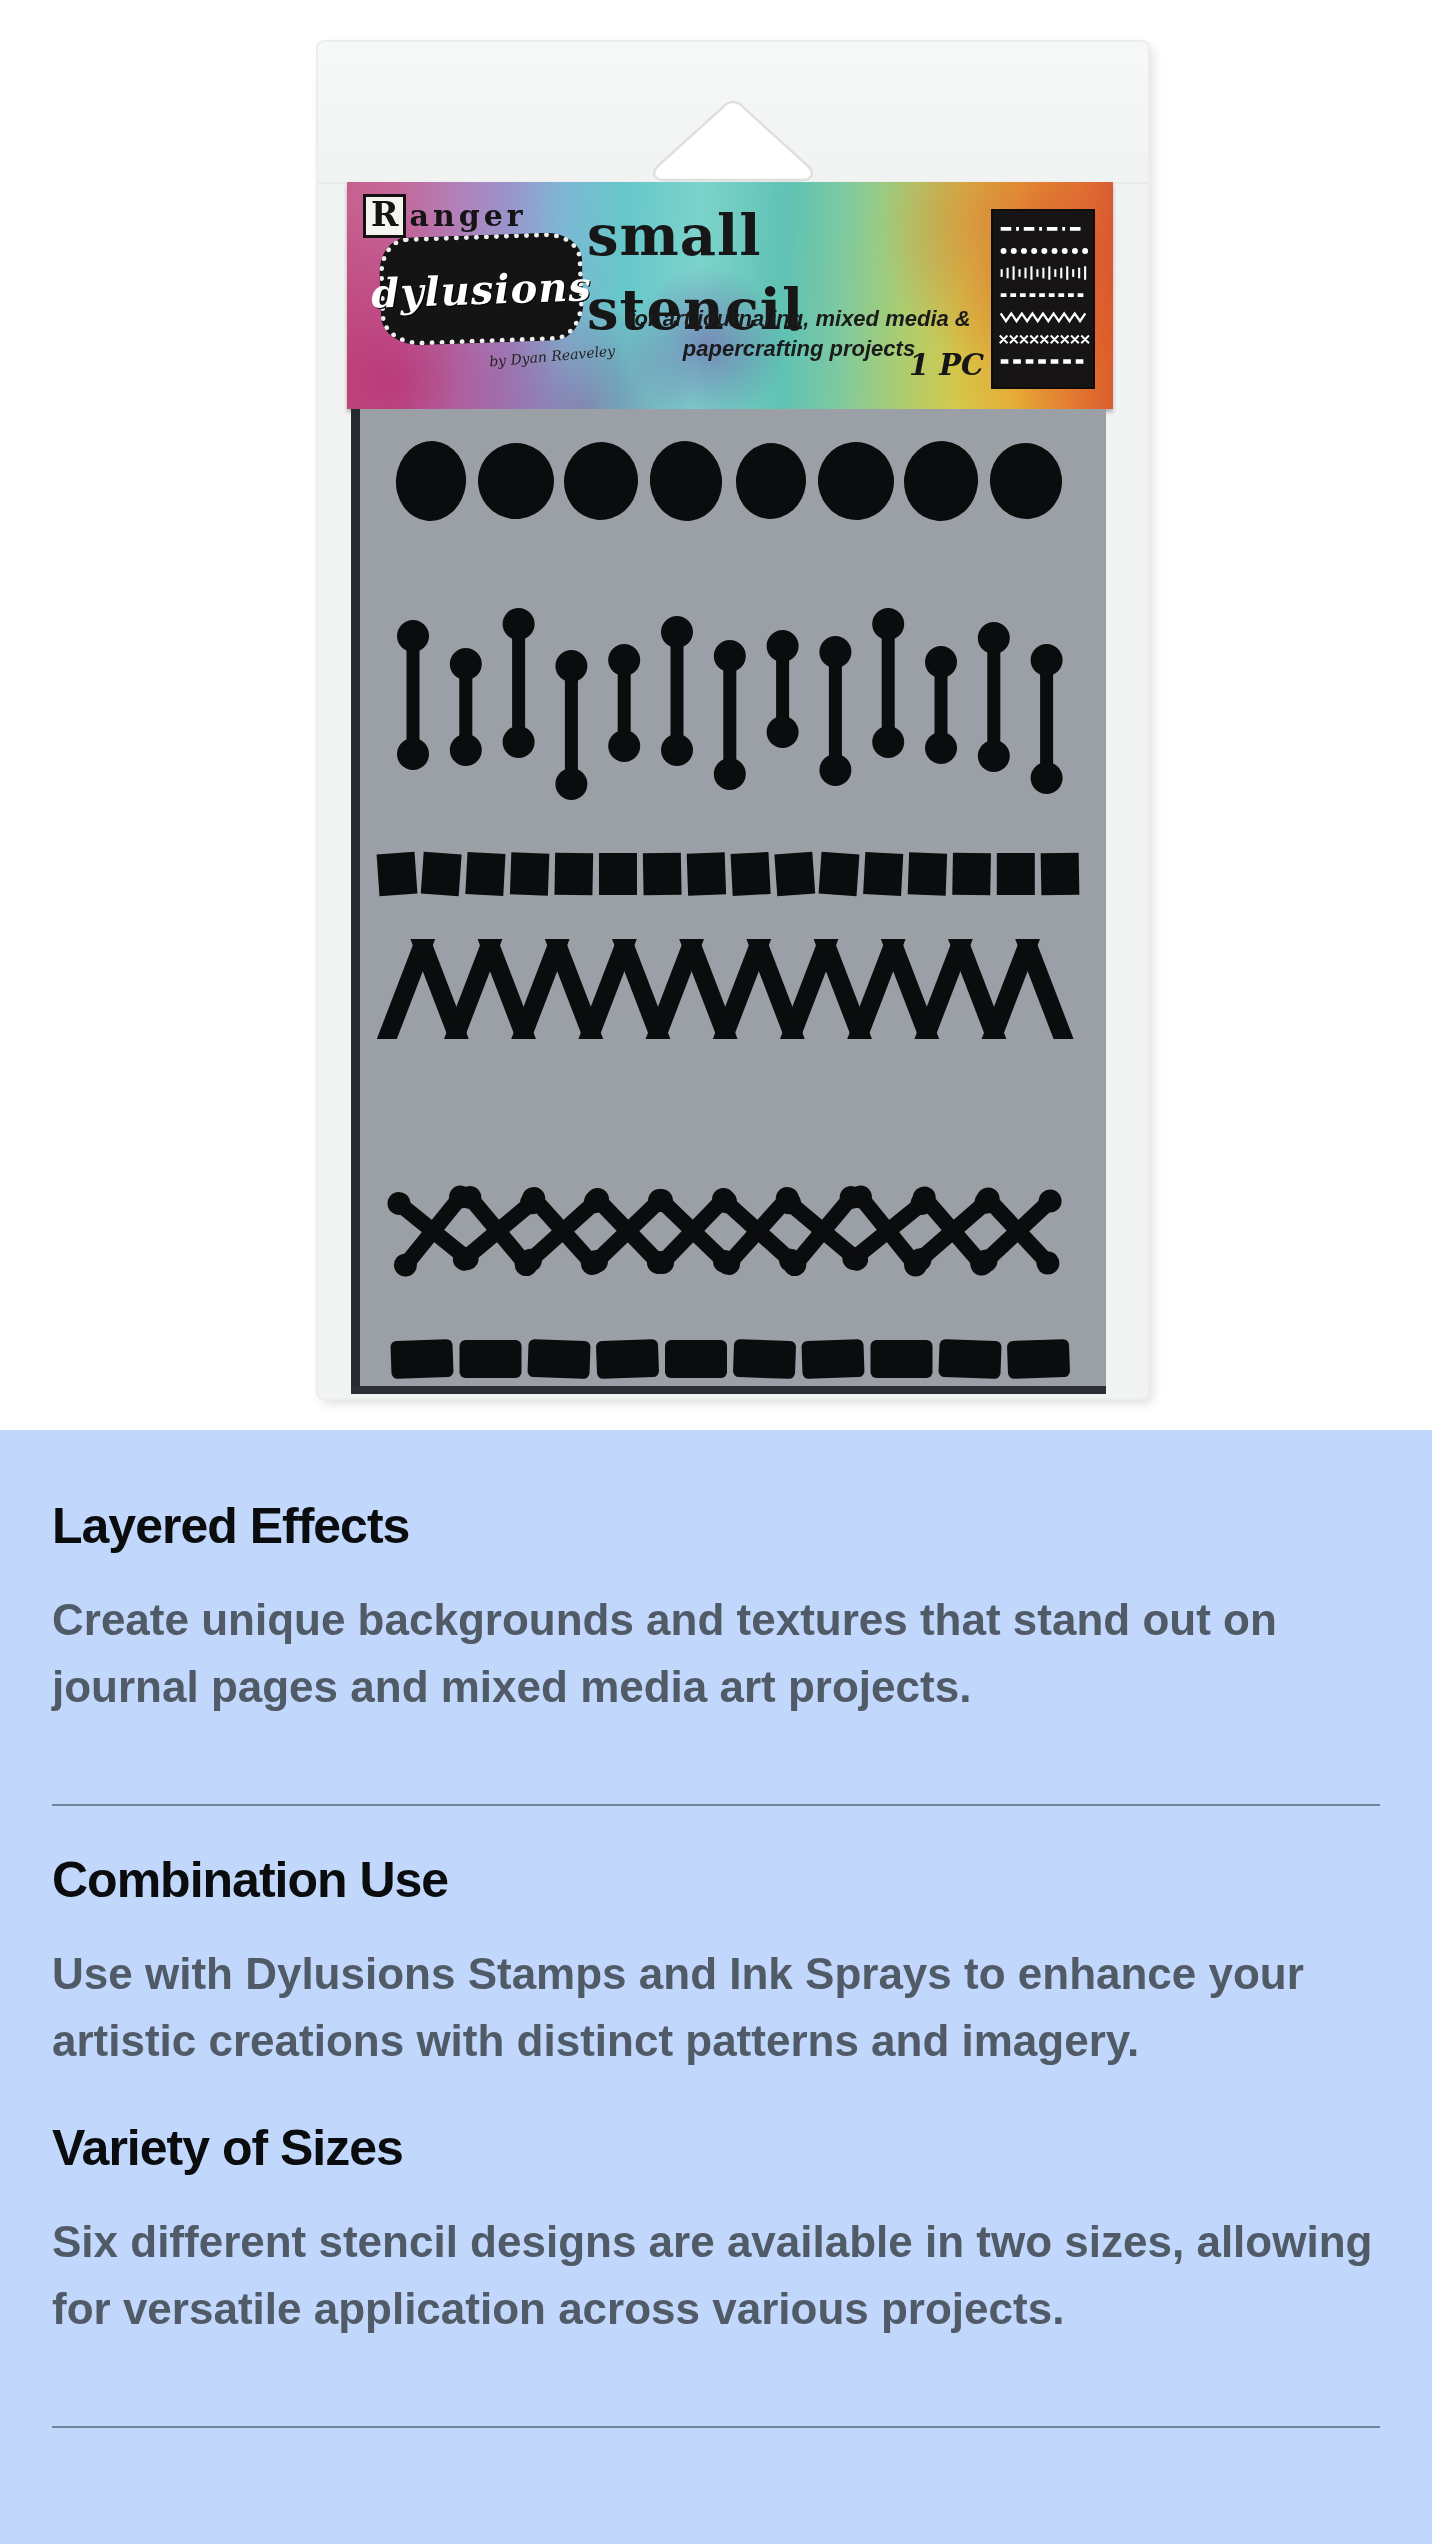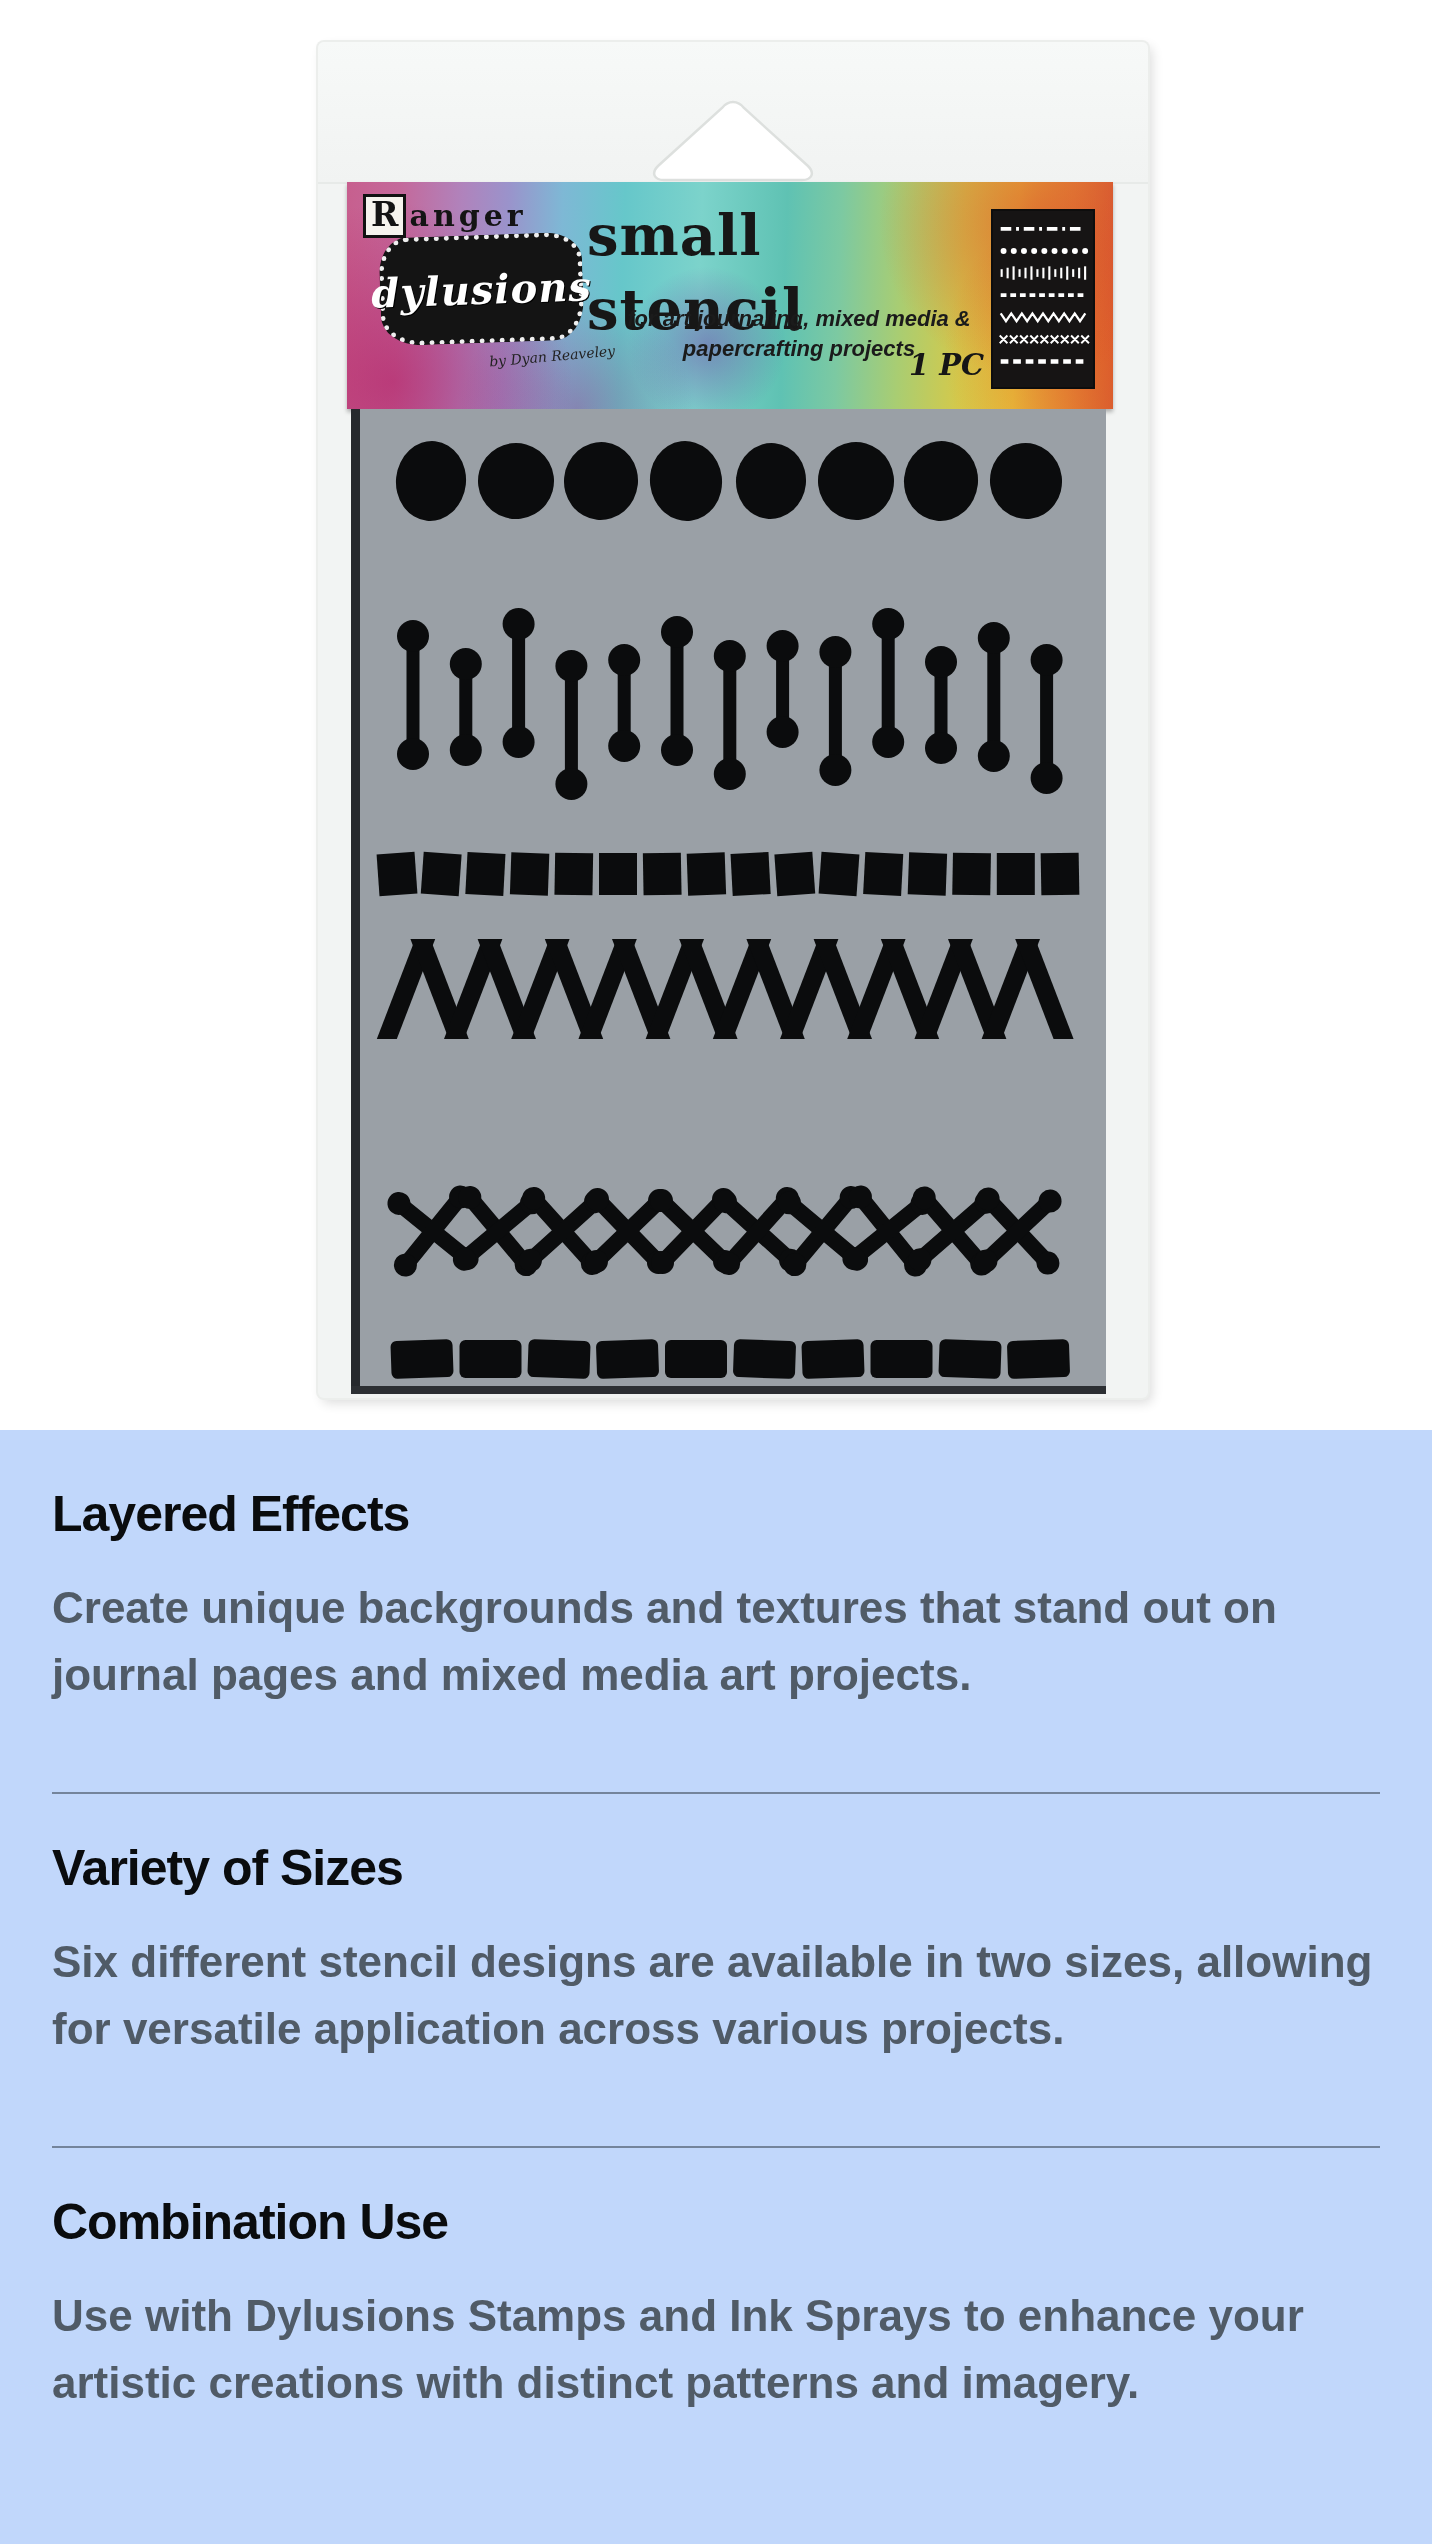--- a/index.html
+++ b/index.html
@@ -74,21 +74,21 @@
   }
   .minibox{
     position:absolute;left:644px;top:27px;width:104px;height:180px;
     background:#161414;border:2px solid #0d0d0d;box-sizing:border-box;
   }
   
   .stencil{position:absolute;left:33px;top:367px;width:755px;height:985px;}
   
   .info{
     position:absolute;left:0;top:1430px;width:1432px;height:1114px;
-    background:#c1d7fb;box-sizing:border-box;padding:0 52px;
+    background:#c1d7fb;box-sizing:border-box;padding:12px 52px;
   }
   .info-section{border-bottom:2px solid #74849b;padding:44px 0 84px 0;}
   .info-section.first{padding-top:54px;}
   .info-section.last{border-bottom:none;padding-bottom:0;}
   .info-section h2{
     margin:0;font-size:50px;line-height:60px;font-weight:bold;
     letter-spacing:-1px;color:#0a0c0e;
   }
   .info-section p{
     margin:30px 0 0 0;font-size:44px;line-height:67px;color:#505b67;font-weight:bold;
@@ -339,23 +339,23 @@
       </div>
 
     </div>
   </section>
 
   <section class="info">
     <div class="info-section first">
       <h2>Layered Effects</h2>
       <p>Create unique backgrounds and textures that stand out on journal pages and mixed media art projects.</p>
     </div>
+    <div class="info-section last">
+      <h2>Combination Use</h2>
+      <p>Use with Dylusions Stamps and Ink Sprays to enhance your artistic creations with distinct patterns and imagery.</p>
+    </div>
     <div class="info-section">
       <h2>Variety of Sizes</h2>
       <p>Six different stencil designs are available in two sizes, allowing for versatile application across various projects.</p>
     </div>
-    <div class="info-section last">
-      <h2>Combination Use</h2>
-      <p>Use with Dylusions Stamps and Ink Sprays to enhance your artistic creations with distinct patterns and imagery.</p>
-    </div>
   </section>
 
 </div>
 
 </body></html>

